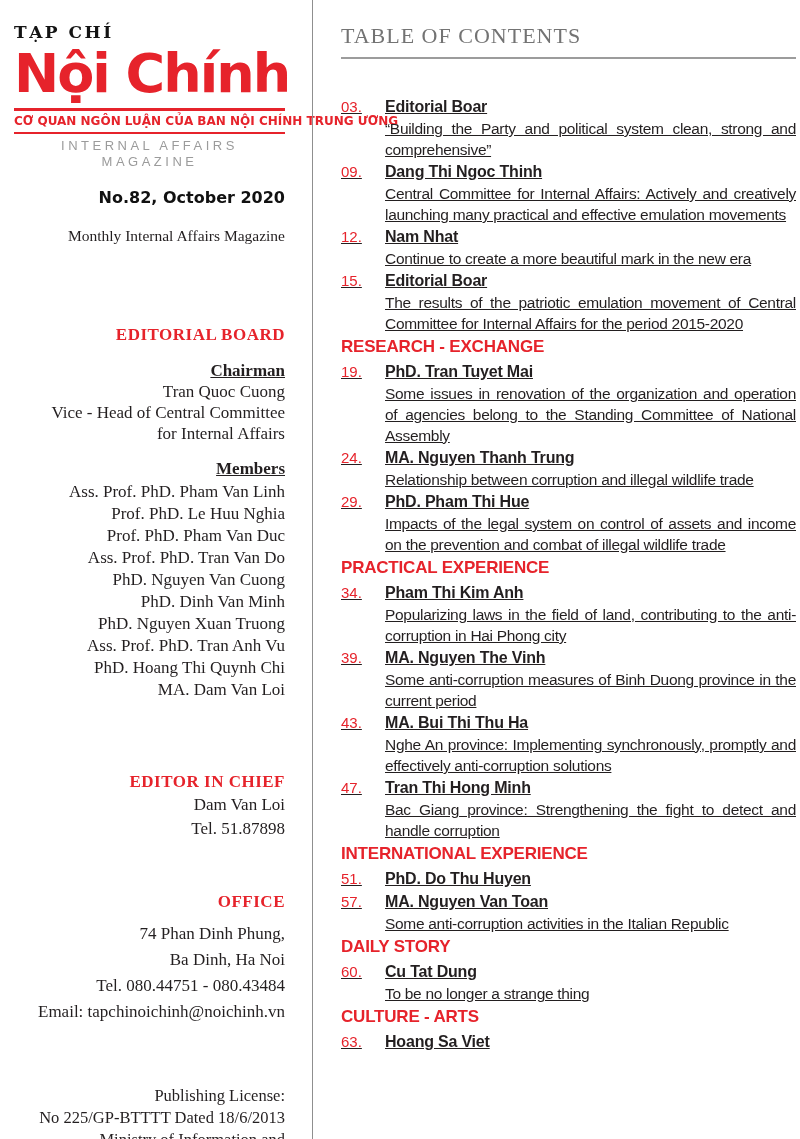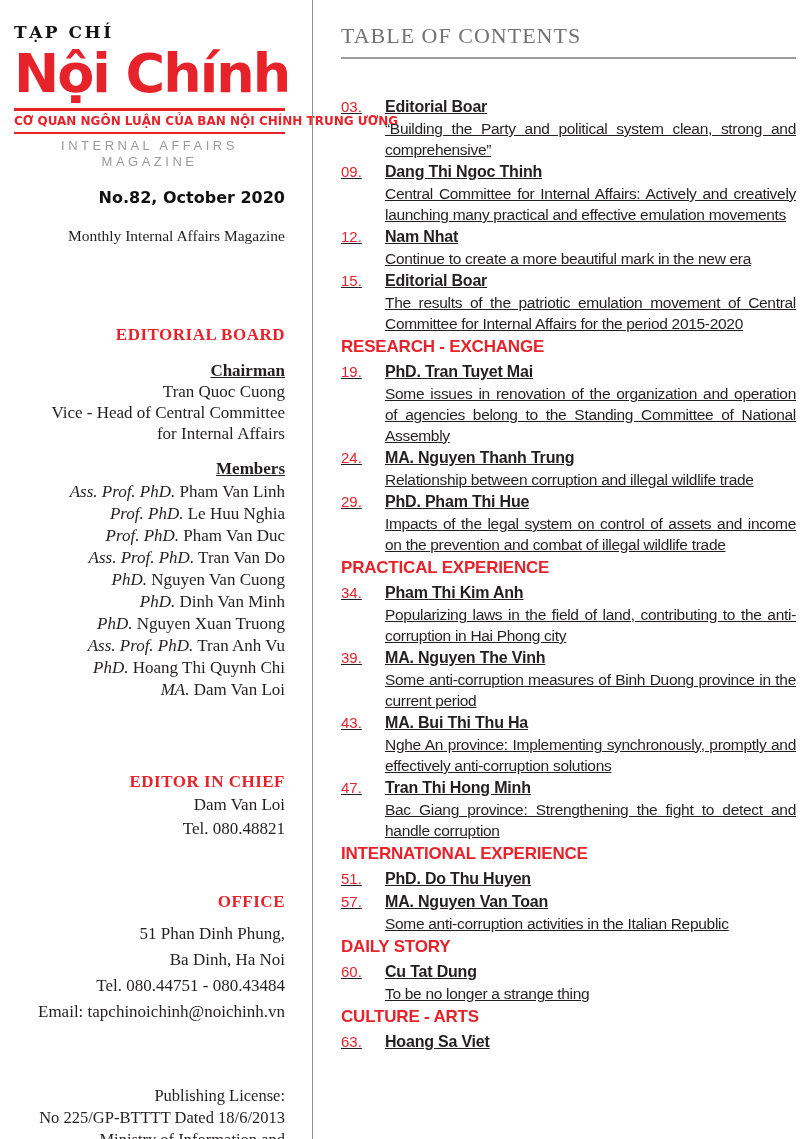--- a/index.html
+++ b/index.html
@@ -24,21 +24,21 @@
   .issue-number { font:700 16px/20px "DejaVu Sans", sans-serif; color:#111; }
   .issue-subtitle { font:400 15.5px/20px "Liberation Serif", serif; margin-top:18px; }
 
   .right-align { text-align:right; }
   .red-heading { font:700 17px/22px "Liberation Serif", serif; color:#e6232b; letter-spacing:0.5px; }
   .board { margin-top:78px; }
   .role-label { font:700 17px/21px "Liberation Serif", serif; margin-top:14px;text-decoration:underline; }
   .board-line { font:400 17px/21px "Liberation Serif", serif; }
   .members-list { margin-top:2px; }
   .member-row { font:400 17px/22px "Liberation Serif", serif; }
-  .member-degree { font-style:italic; }
+  .member-degree { }
 
   .eic { margin-top:70px; }
   .eic-line { font:400 17px/24px "Liberation Serif", serif; }
   .eic-line:first-of-type { margin-top:10px; }
 
   .office { margin-top:50px; }
   .office-lines { margin-top:8px; }
   .office-line { font:400 17px/26px "Liberation Serif", serif; }
 
   .license { margin-top:60px; }
@@ -95,27 +95,27 @@
           <div class="member-row"><span class="member-degree">PhD.</span> <span class="member-name">Nguyen Xuan Truong</span></div>
           <div class="member-row"><span class="member-degree">Ass. Prof. PhD.</span> <span class="member-name">Tran Anh Vu</span></div>
           <div class="member-row"><span class="member-degree">PhD.</span> <span class="member-name">Hoang Thi Quynh Chi</span></div>
           <div class="member-row"><span class="member-degree">MA.</span> <span class="member-name">Dam Van Loi</span></div>
         </div>
     </div>
 
     <div class="eic right-align">
       <div class="red-heading">EDITOR IN CHIEF</div>
       <div class="eic-line">Dam Van Loi</div>
-      <div class="eic-line">Tel. 080.48821</div>
+      <div class="eic-line">Tel. 51.87898</div>
     </div>
 
     <div class="office right-align">
       <div class="red-heading">OFFICE</div>
       <div class="office-lines">
-          <div class="office-line">51 Phan Dinh Phung,</div>
+          <div class="office-line">74 Phan Dinh Phung,</div>
           <div class="office-line">Ba Dinh, Ha Noi</div>
           <div class="office-line">Tel. 080.44751 - 080.43484</div>
           <div class="office-line">Email: tapchinoichinh@noichinh.vn</div>
         </div>
     </div>
 
     <div class="license right-align">
         <div class="license-line">Publishing License:</div>
         <div class="license-line">No 225/GP-BTTTT Dated 18/6/2013</div>
         <div class="license-line">Ministry of Information and</div>

